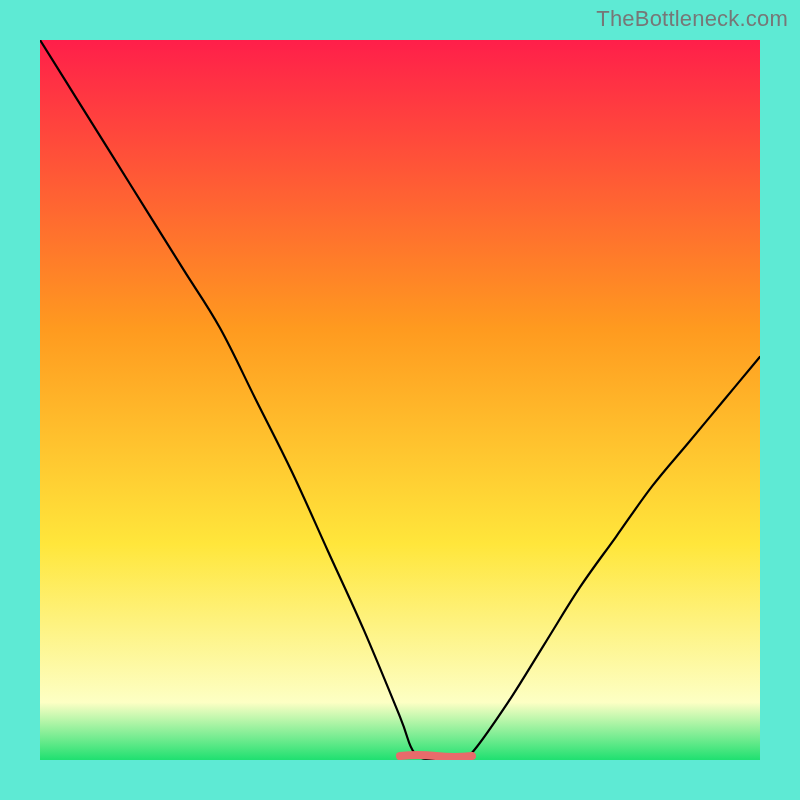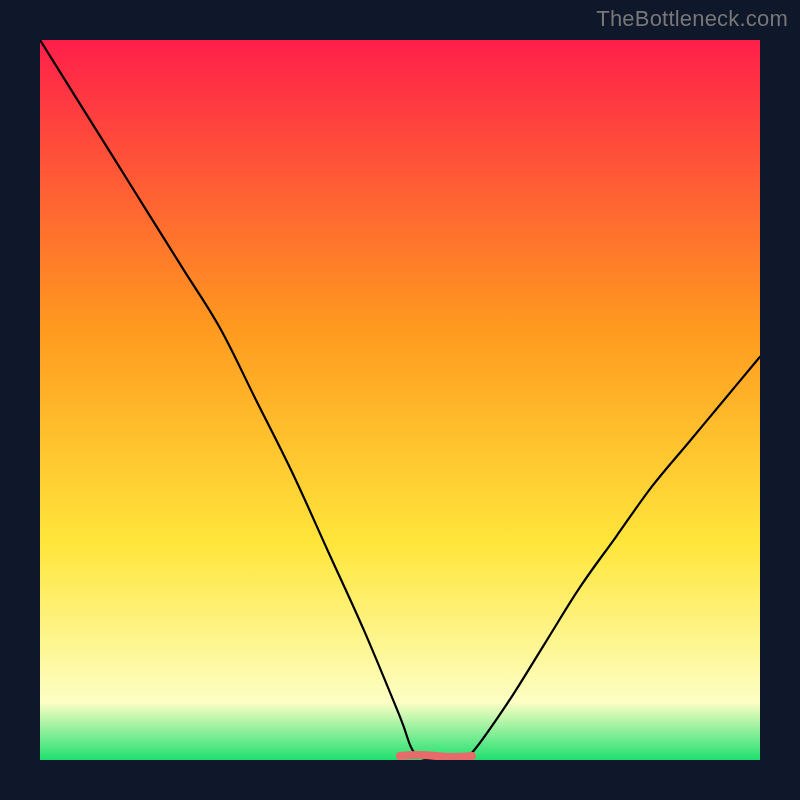--- a/index.html
+++ b/index.html
@@ -10,21 +10,21 @@
     background: #000;
     overflow: hidden;
     font-family: Arial, Helvetica, sans-serif;
   }
   .frame {
     position: absolute;
     left: 0;
     top: 0;
     width: 800px;
     height: 800px;
-    background: #0f172a;
+    background: #5eead4;
   }
   .plot-area {
     position: absolute;
     left: 40px;
     top: 40px;
     width: 720px;
     height: 720px;
     overflow: hidden;
   }
   .gradient-fill {

